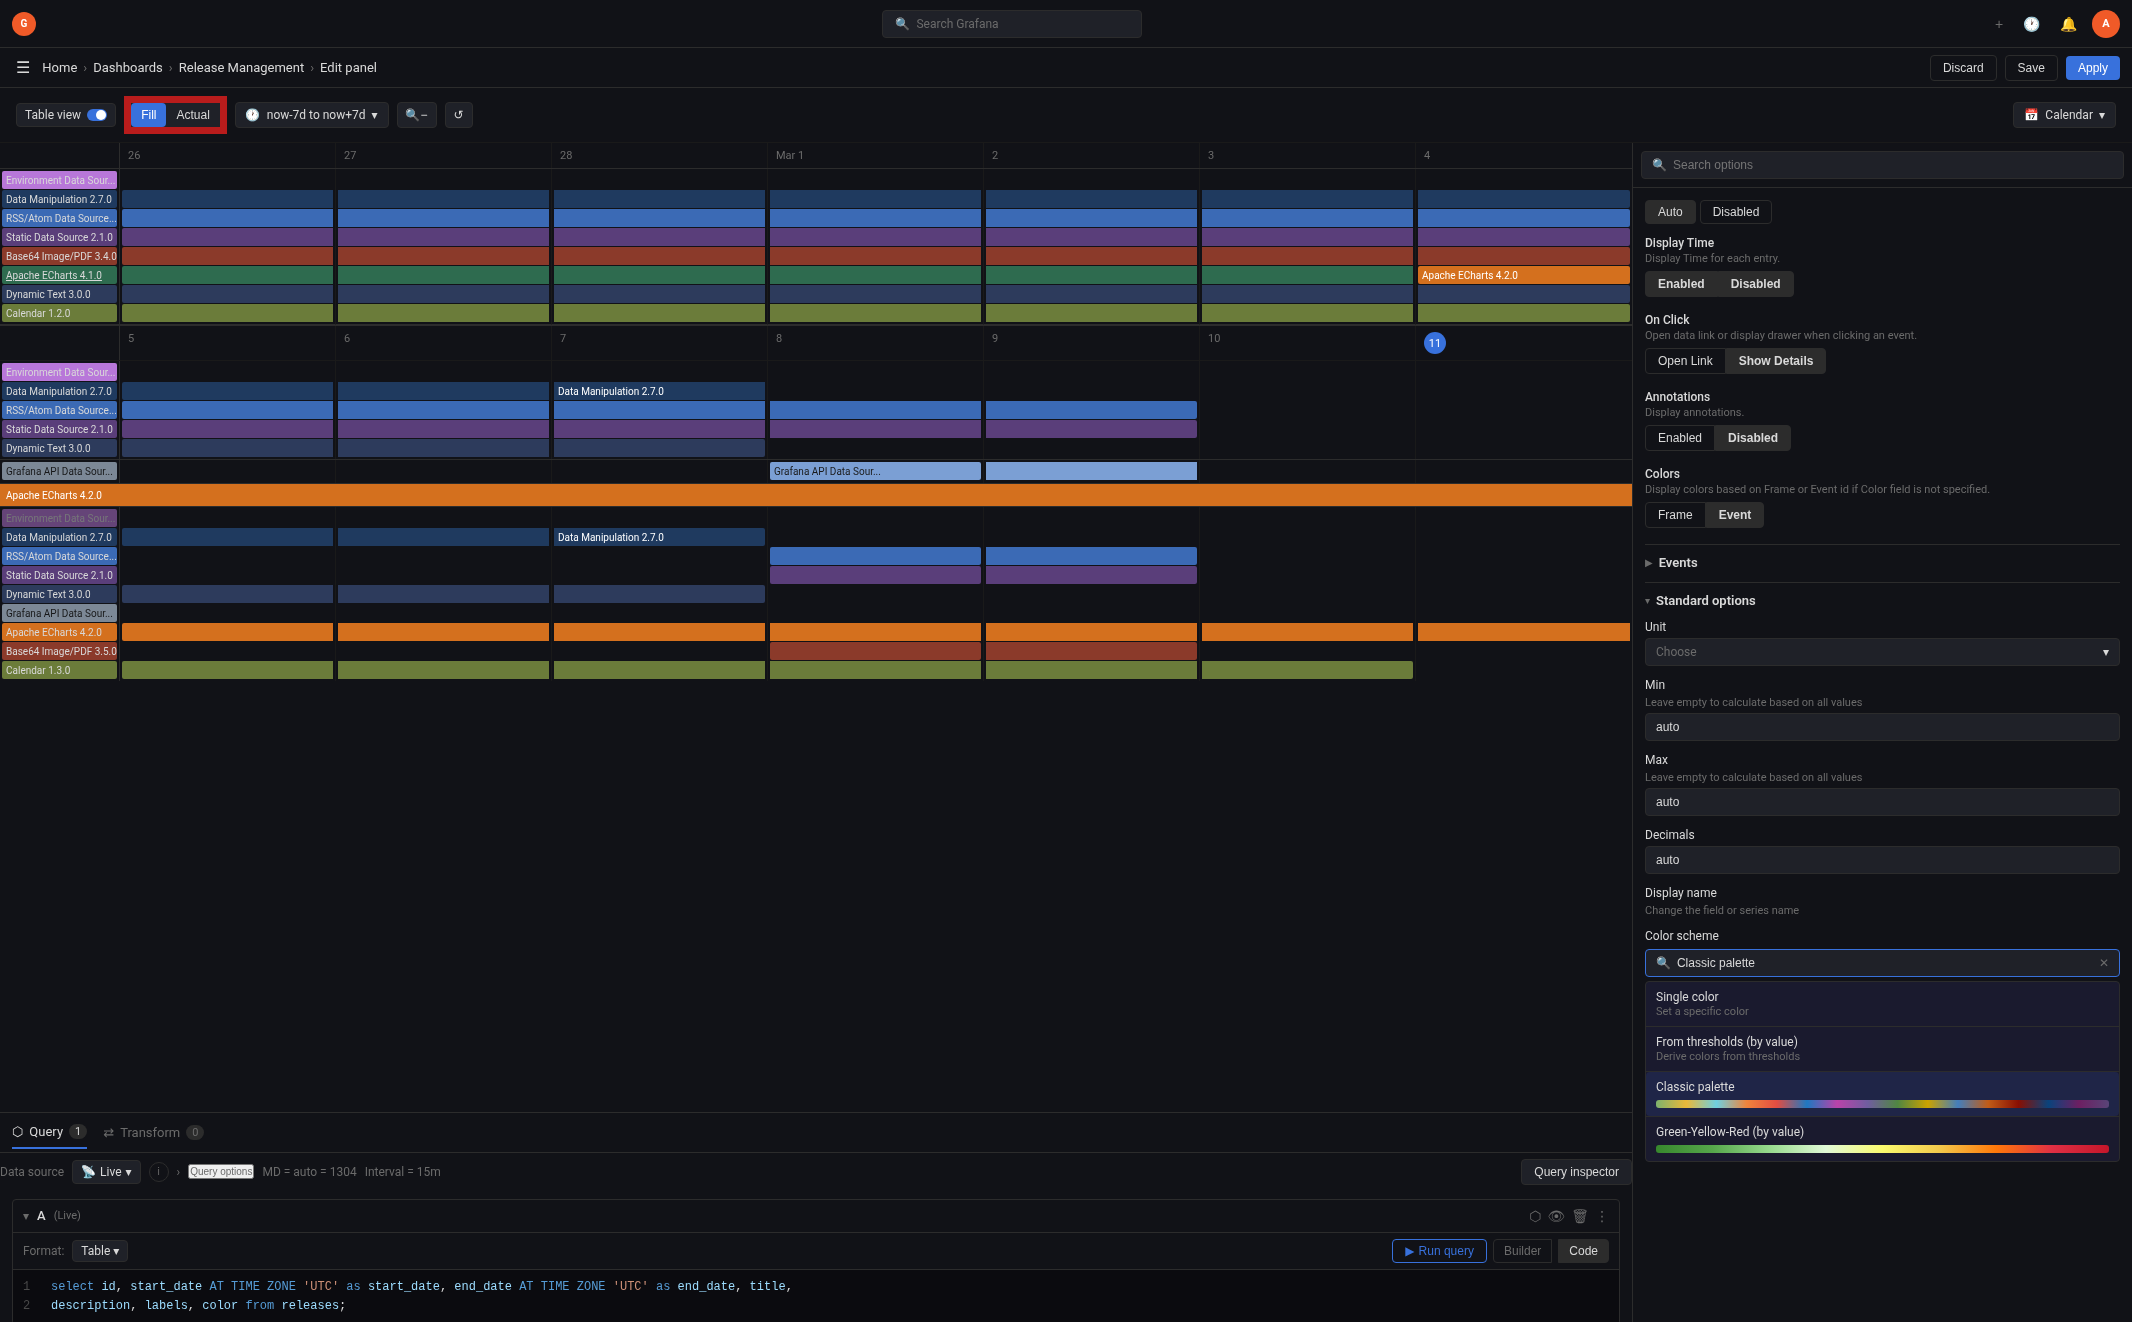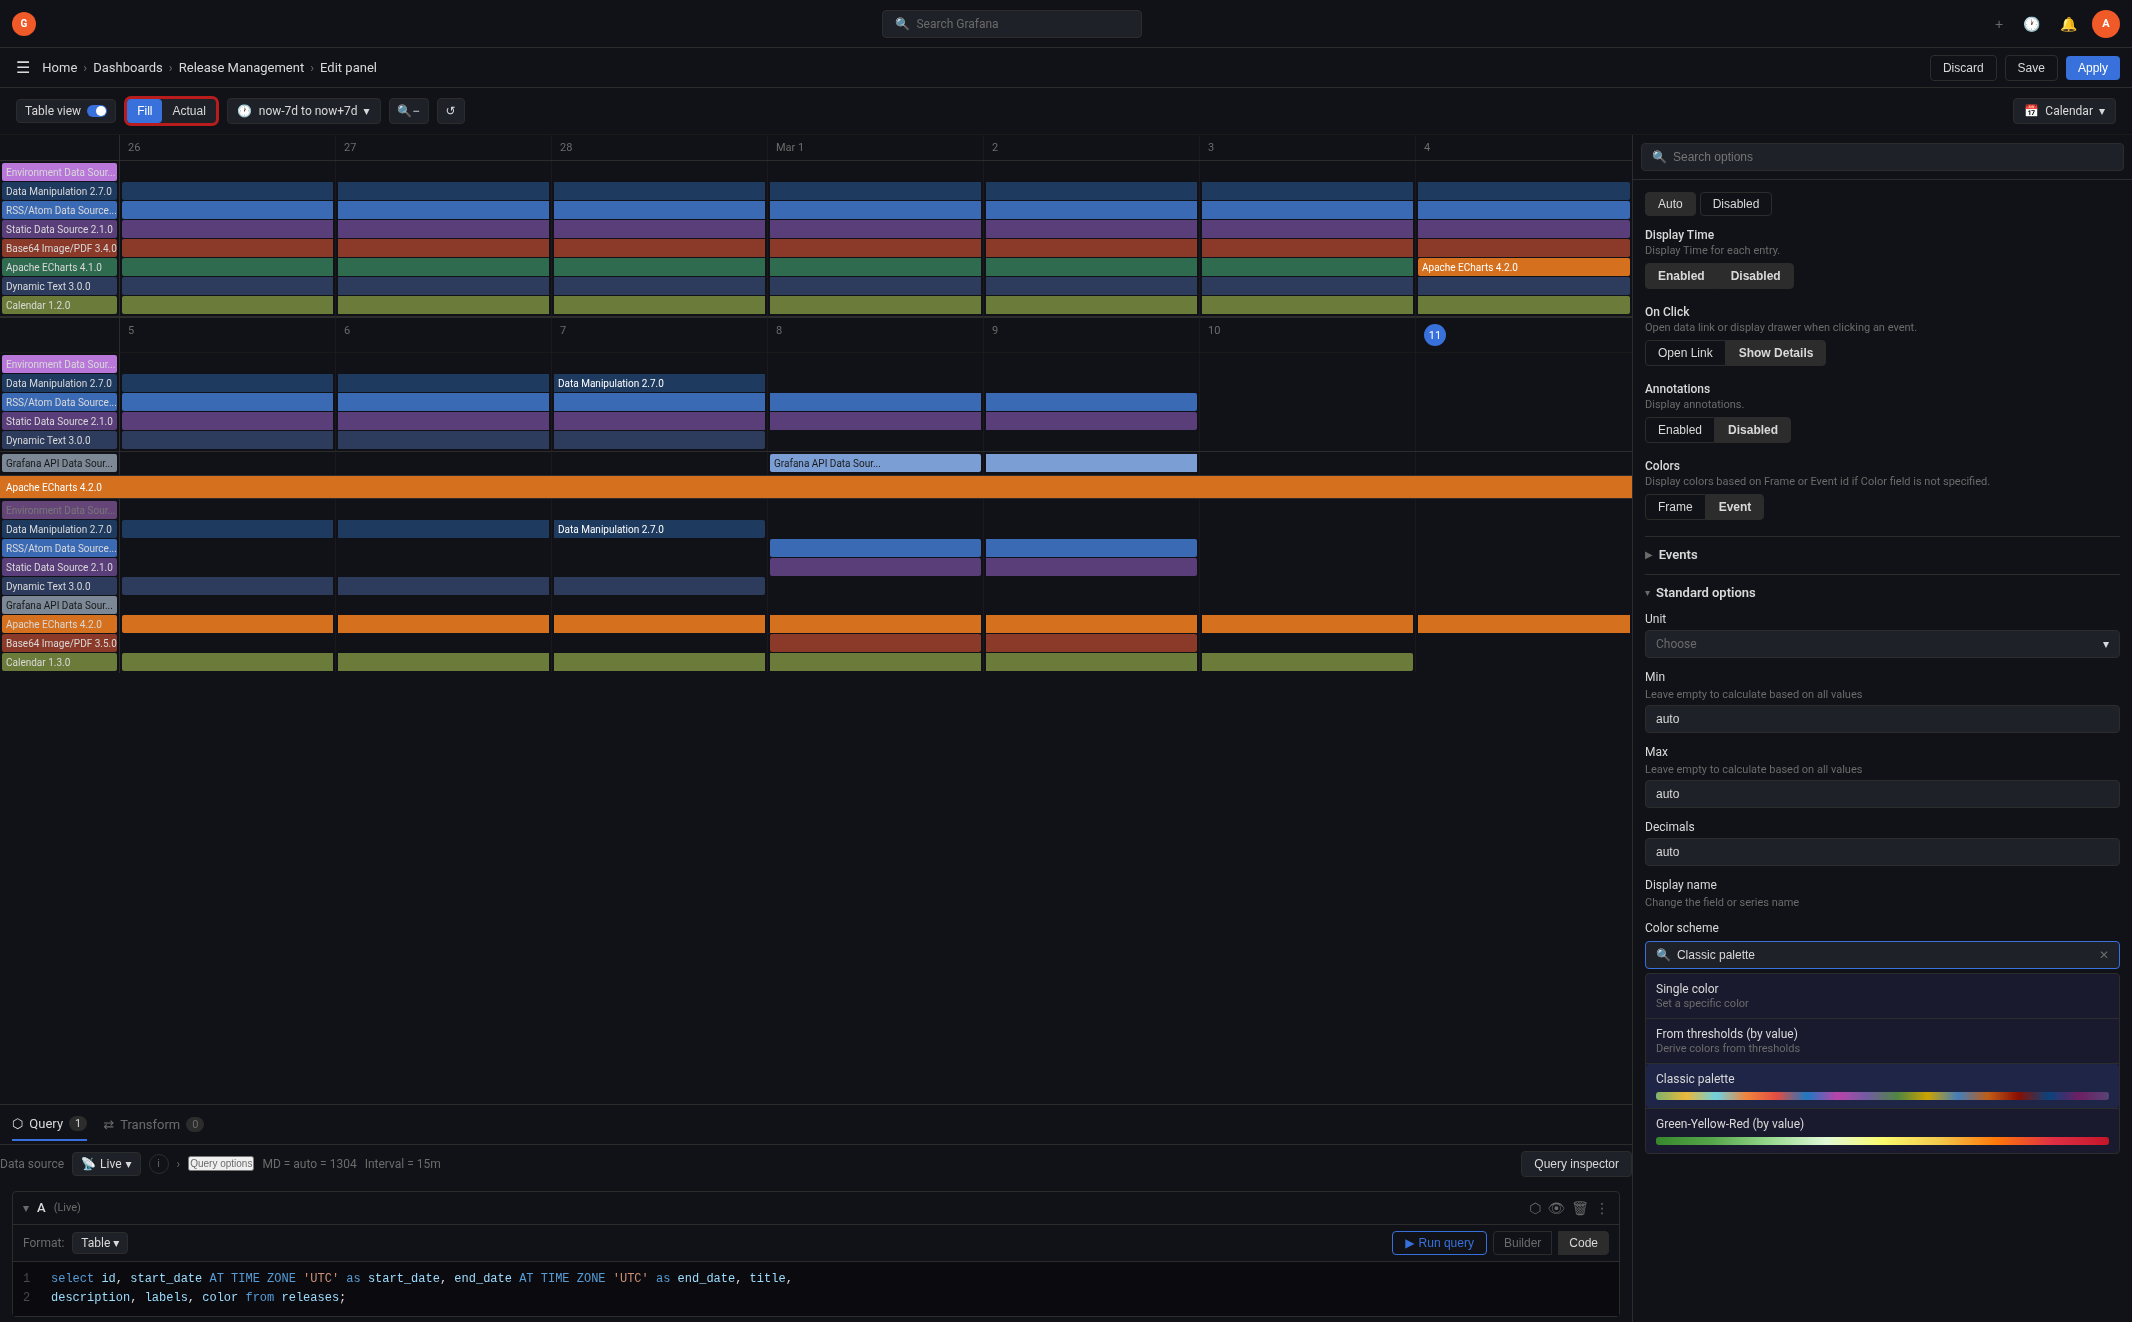--- a/index.html
+++ b/index.html
@@ -22,21 +22,21 @@
     .breadcrumb-link { color: #d9d9d9; cursor: pointer; }
     .breadcrumb-current { color: #d9d9d9; }
     .navbar-right { margin-left: auto; display: flex; align-items: center; gap: 8px; }
     .btn-discard { background: none; border: 1px solid #2c2c2c; color: #d9d9d9; border-radius: 4px; padding: 5px 12px; cursor: pointer; font-size: 12px; }
     .btn-save { background: none; border: 1px solid #2c2c2c; color: #d9d9d9; border-radius: 4px; padding: 5px 12px; cursor: pointer; font-size: 12px; }
     .btn-apply { background: #3871dc; border: none; color: white; border-radius: 4px; padding: 5px 12px; cursor: pointer; font-size: 12px; }
 
     
     .panel-toolbar { display: flex; align-items: center; justify-content: space-between; padding: 8px 16px; background: #111217; border-bottom: 1px solid #1a1a1a; }
     .panel-toolbar-left { display: flex; align-items: center; gap: 8px; }
-    .toggle-group { display: flex; align-items: center; background: #1f2128; border-radius: 7px; border: 3px solid #b91c1c; }
+    .toggle-group { display: flex; align-items: center; background: #1f2128; border-radius: 0; border: 7px solid #b91c1c; }
     .toggle-btn { background: none; border: none; color: #d9d9d9; padding: 5px 10px; cursor: pointer; font-size: 12px; border-radius: 4px; }
     .toggle-btn.active { background: #3871dc; color: white; }
     .toggle-switch { display: flex; align-items: center; background: #1f2128; border: 1px solid #2c2c2c; border-radius: 4px; padding: 4px 8px; gap: 6px; cursor: pointer; }
     .switch-dot { width: 20px; height: 12px; background: #3871dc; border-radius: 6px; position: relative; }
     .switch-dot::after { content: ''; position: absolute; right: 1px; top: 1px; width: 10px; height: 10px; background: white; border-radius: 50%; }
     .time-range-btn { display: flex; align-items: center; background: #1f2128; border: 1px solid #2c2c2c; border-radius: 4px; padding: 5px 10px; gap: 6px; cursor: pointer; color: #d9d9d9; font-size: 12px; }
     .zoom-btn { background: #1f2128; border: 1px solid #2c2c2c; border-radius: 4px; padding: 5px 8px; cursor: pointer; color: #d9d9d9; font-size: 12px; }
     .panel-toolbar-right { display: flex; align-items: center; gap: 8px; }
     .visualization-select { display: flex; align-items: center; background: #1f2128; border: 1px solid #2c2c2c; border-radius: 4px; padding: 5px 10px; gap: 6px; cursor: pointer; color: #d9d9d9; font-size: 12px; }
 
@@ -214,21 +214,21 @@
         <div style="padding:6px 8px; color:#6b6b6b; font-size:11px;">4</div>
       </div>
 
       <div style="display:grid; grid-template-columns: 120px repeat(7,1fr); flex:0 0 auto;">
         <div style="border-right:1px solid #2c2c2c; border-bottom:1px solid #2c2c2c; padding:2px;">
           <div class="row-label" style="background:#b877d9; border-radius:2px; margin-bottom:1px;">Environment Data Sour...</div>
           <div class="row-label" style="background:#1f3a5f; border-radius:2px; margin-bottom:1px;">Data Manipulation 2.7.0</div>
           <div class="row-label" style="background:#3b6ab5; border-radius:2px; margin-bottom:1px;">RSS/Atom Data Source...</div>
           <div class="row-label" style="background:#5a3e7a; border-radius:2px; margin-bottom:1px;">Static Data Source 2.1.0</div>
           <div class="row-label" style="background:#8b3a2a; border-radius:2px; margin-bottom:1px;">Base64 Image/PDF 3.4.0</div>
-          <div class="row-label" style="background:#2e6b4f; border-radius:2px; margin-bottom:1px;">Apache ECharts 4.1.0</div>
+          <div class="row-label" style="background:#2e6b4f; border-radius:2px; margin-bottom:1px;text-decoration:underline;">Apache ECharts 4.1.0</div>
           <div class="row-label" style="background:#2d3b5c; border-radius:2px; margin-bottom:1px;">Dynamic Text 3.0.0</div>
           <div class="row-label" style="background:#6b7c3a; border-radius:2px;">Calendar 1.2.0</div>
         </div>
 
         <div style="border-right:1px solid #1a1a1a; border-bottom:1px solid #2c2c2c; padding:2px; position:relative;">
           <div style="height:18px;margin-bottom:1px;"></div>
           <div style="height:18px;background:#1f3a5f;border-radius:2px 0 0 2px;margin-bottom:1px;"></div>
           <div style="height:18px;background:#3b6ab5;border-radius:2px 0 0 2px;margin-bottom:1px;"></div>
           <div style="height:18px;background:#5a3e7a;border-radius:2px 0 0 2px;margin-bottom:1px;"></div>
           <div style="height:18px;background:#8b3a2a;border-radius:2px 0 0 2px;margin-bottom:1px;"></div>

